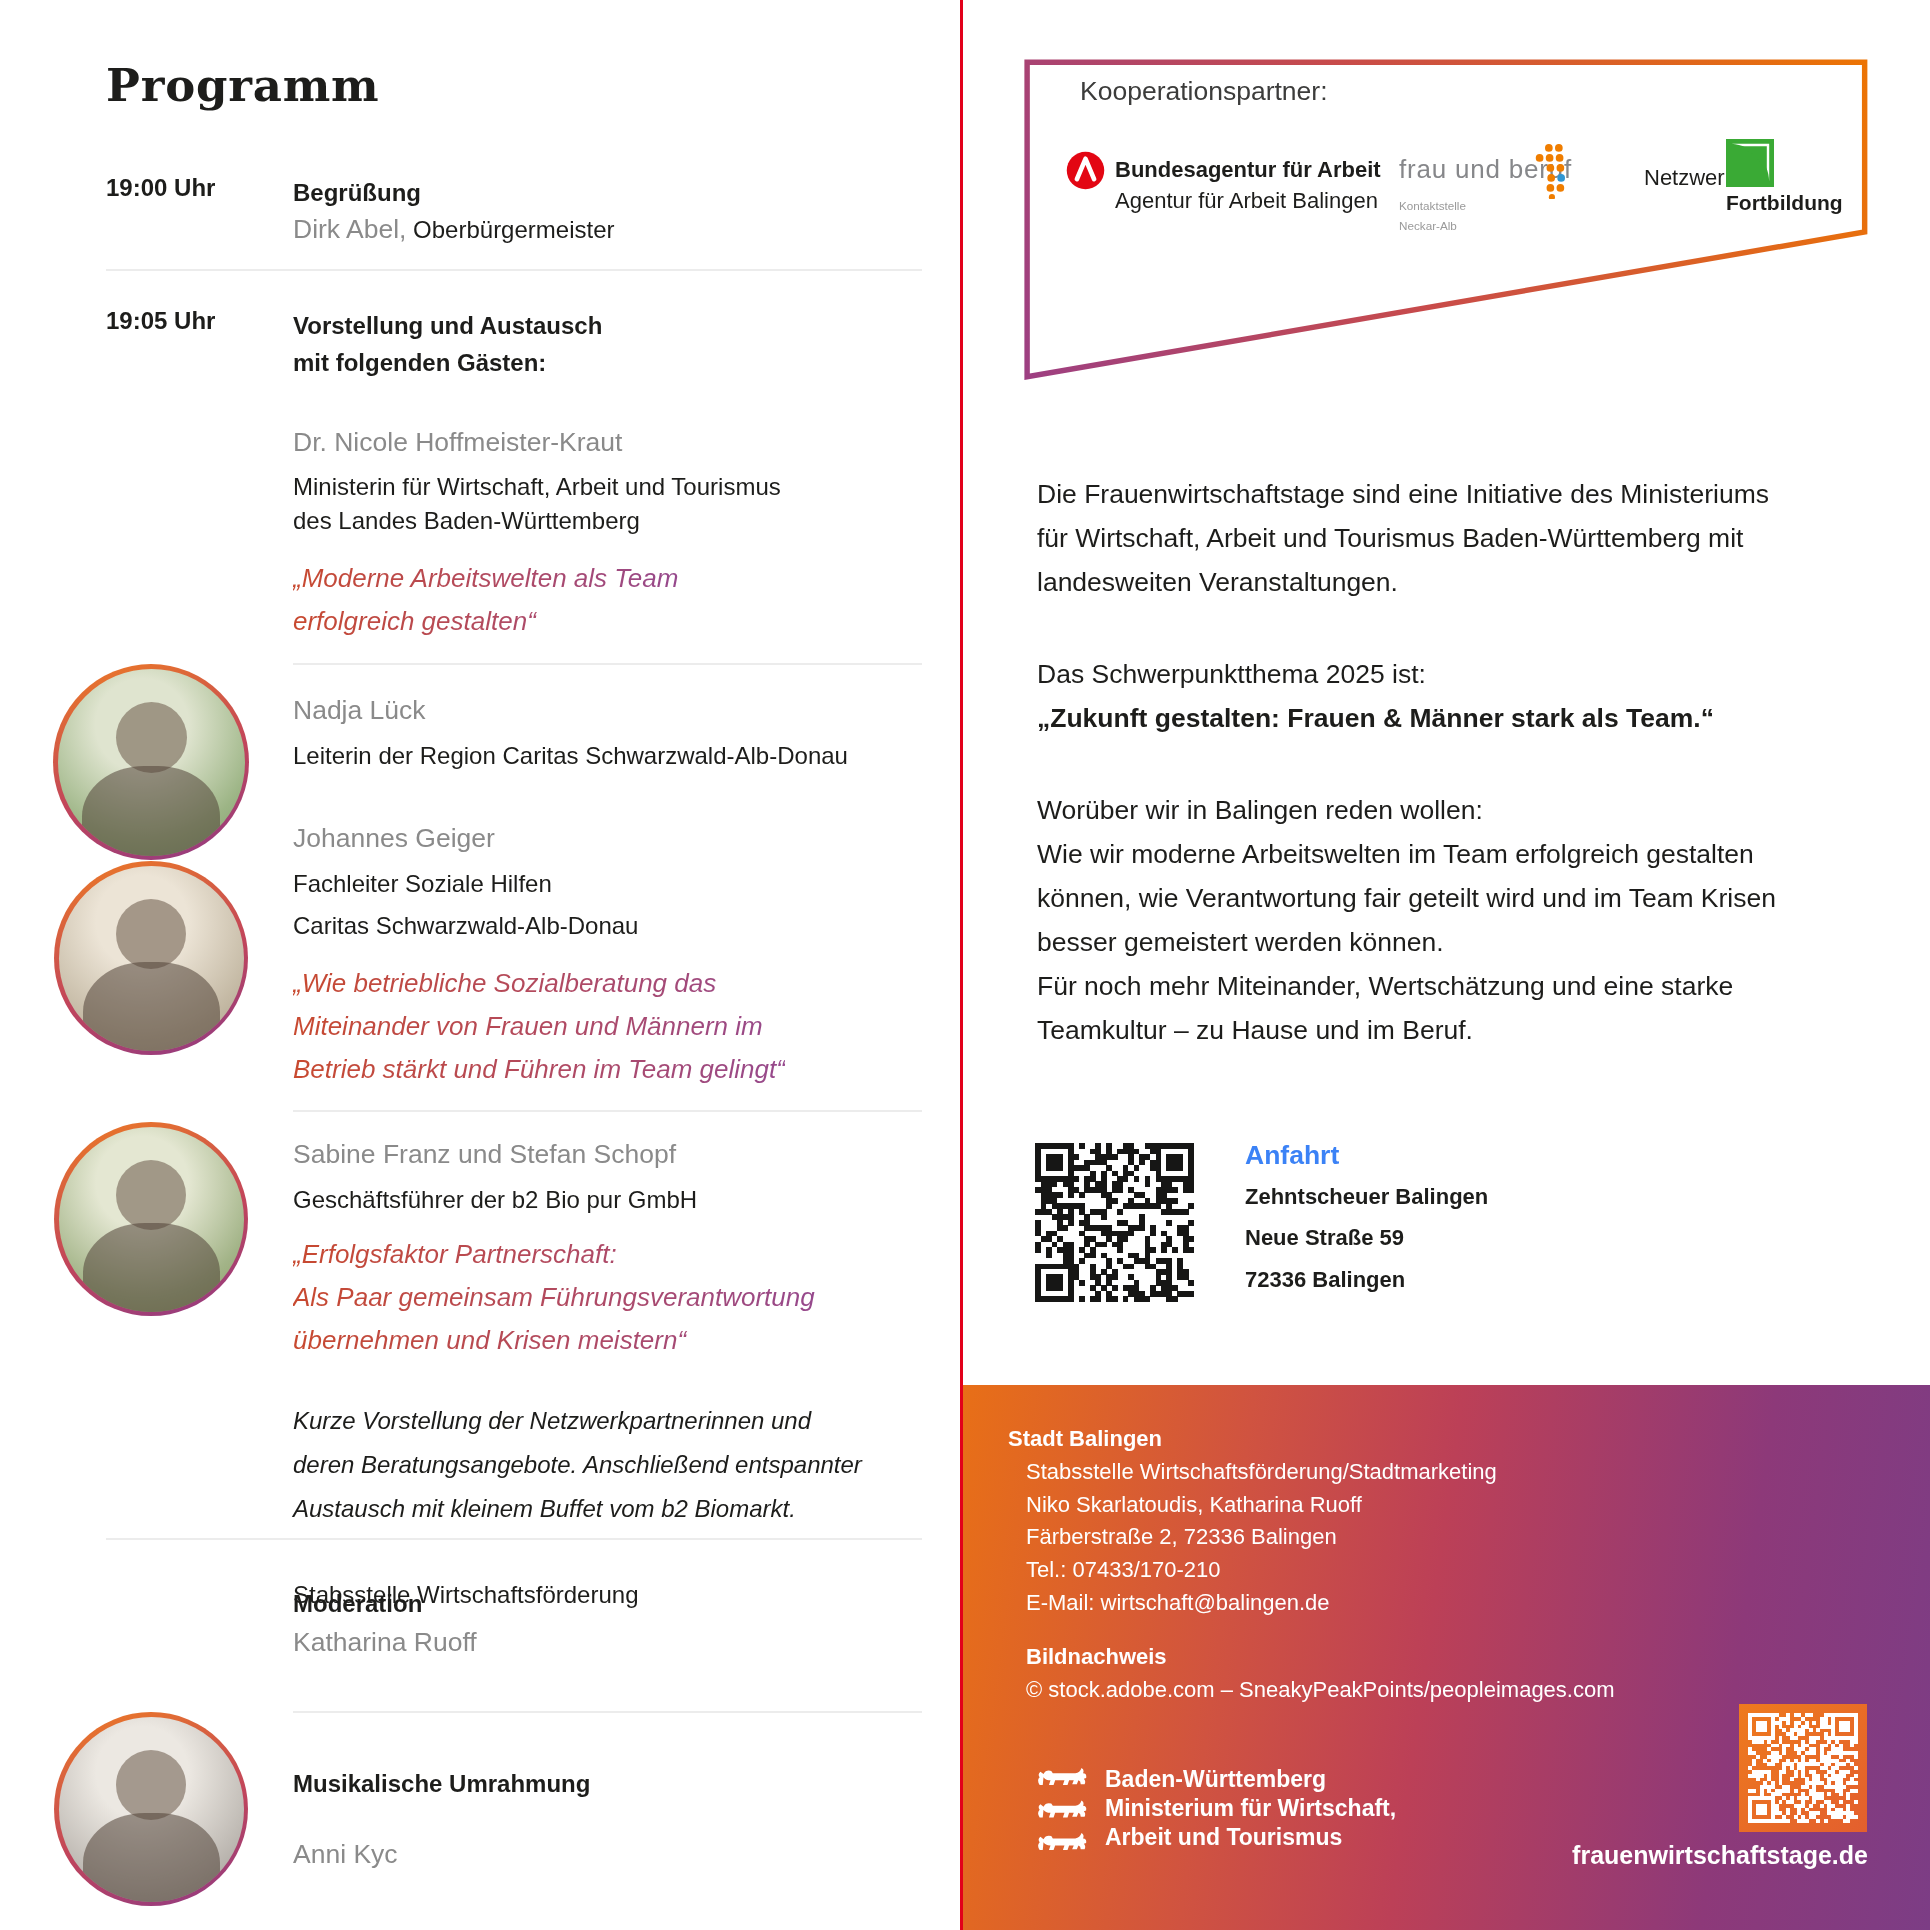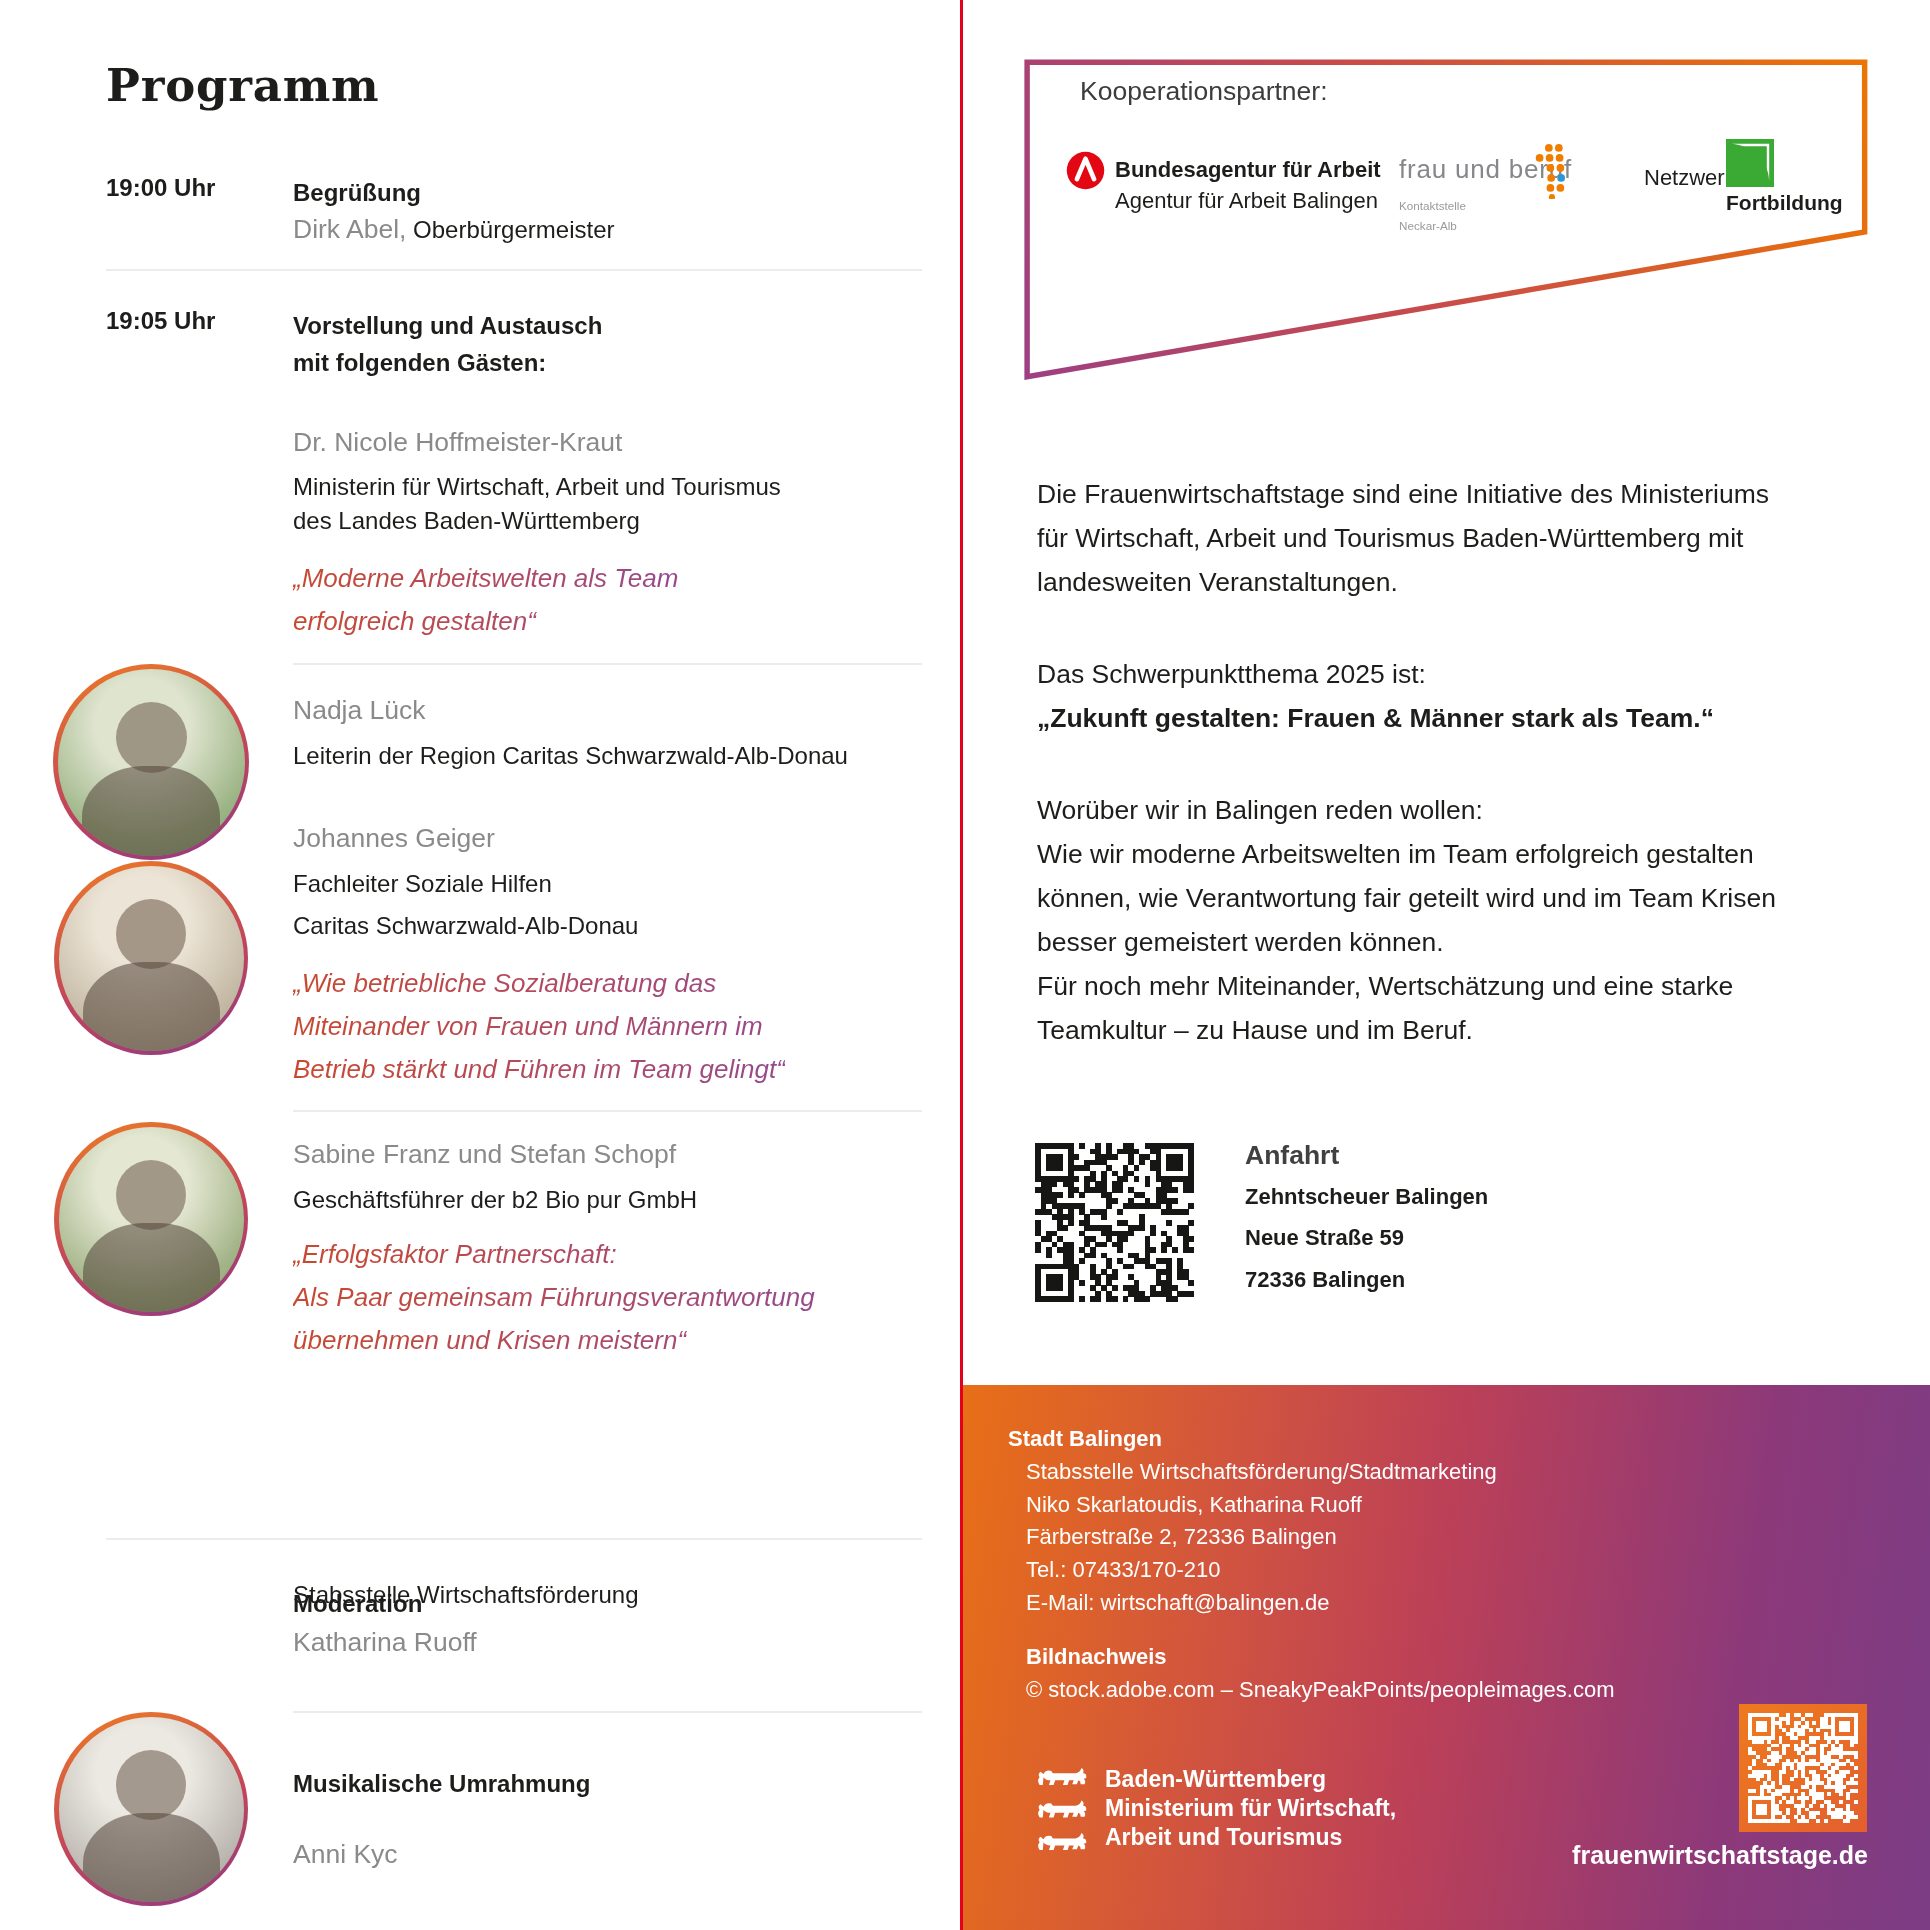--- a/index.html
+++ b/index.html
@@ -29,21 +29,21 @@
                 border-radius:45% 45% 0 0;background:rgba(80,66,55,.55);}
   .koop-title{font-size:26.5px;color:#3c3c3b;}
   .ba-b{font-size:22px;font-weight:700;}
   .ba-r{font-size:22px;}
   .fub{font-size:26px;color:#86878a;letter-spacing:0.8px;}
   .fub-s{font-size:11.7px;color:#9a9a9a;line-height:19.5px;}
   .nw{font-size:22px;color:#1d1d1b;}
   .nw-b{font-size:21px;font-weight:700;}
   .p-right{font-size:26.5px;line-height:44px;color:#1d1d1b;}
   .p-right-b{font-size:26.5px;line-height:44px;font-weight:700;color:#1d1d1b;}
-  .anf-label{font-size:26.5px;font-weight:700;color:#404040;line-height:41px;}
+  .anf-label{font-size:26.5px;font-weight:700;color:#3b82f6;line-height:41px;}
   .anf-b{font-size:22px;font-weight:700;color:#1d1d1b;line-height:41px;}
   .footer-block{background:linear-gradient(98deg,#e86f17 0%,#d05340 28%,#bc4057 48%,#8d3979 78%,#7c3d85 100%);}
   .f-b{font-size:22px;font-weight:700;color:#ffffff;line-height:33px;}
   .f-r{font-size:22px;font-weight:400;color:#ffffff;line-height:33px;}
   .min-t{font-size:23px;font-weight:700;color:#ffffff;line-height:29px;}
   .site{font-size:25px;font-weight:700;color:#ffffff;text-align:right;}
   .qr-orange{background:linear-gradient(135deg,#ee7a1e,#e35f2e);}
 </style>
 </head>
 <body>
@@ -96,20 +96,25 @@
       <div class="ph-in ph-c"></div>
     </div>
   <div class="abs gname" style="left:293px;top:1139px;">Sabine Franz und Stefan Schopf</div>
   <div class="abs r1" style="left:293px;top:1183px;">Geschäftsführer der b2 Bio pur GmbH</div>
   <div class="abs quote" style="left:293px;top:1233px;">
     <div>„Erfolgsfaktor Partnerschaft:</div>
     <div>Als Paar gemeinsam Führungsverantwortung</div>
     <div>übernehmen und Krisen meistern“</div>
   </div>
 
+  <div class="abs noteit" style="left:293px;top:1399px;">
+    <div>Kurze Vorstellung der Netzwerkpartnerinnen und</div>
+    <div>deren Beratungsangebote. Anschließend entspannter</div>
+    <div>Austausch mit kleinem Buffet vom b2 Biomarkt.</div>
+  </div>
 
   <div class="abs sep" style="left:106px;top:1538px;width:816px;"></div>
 
   <div class="abs b1" style="left:293px;top:1585px;">Moderation</div>
   <div class="abs gname" style="left:293px;top:1627px;">Katharina Ruoff</div>
   <div class="abs r1" style="left:293px;top:1578px;">Stabsstelle Wirtschaftsförderung</div>
 
   <div class="abs sep" style="left:293px;top:1711px;width:629px;"></div>
 
   <div class="abs photo" style="left:54px;top:1712px;width:185px;height:185px;">

